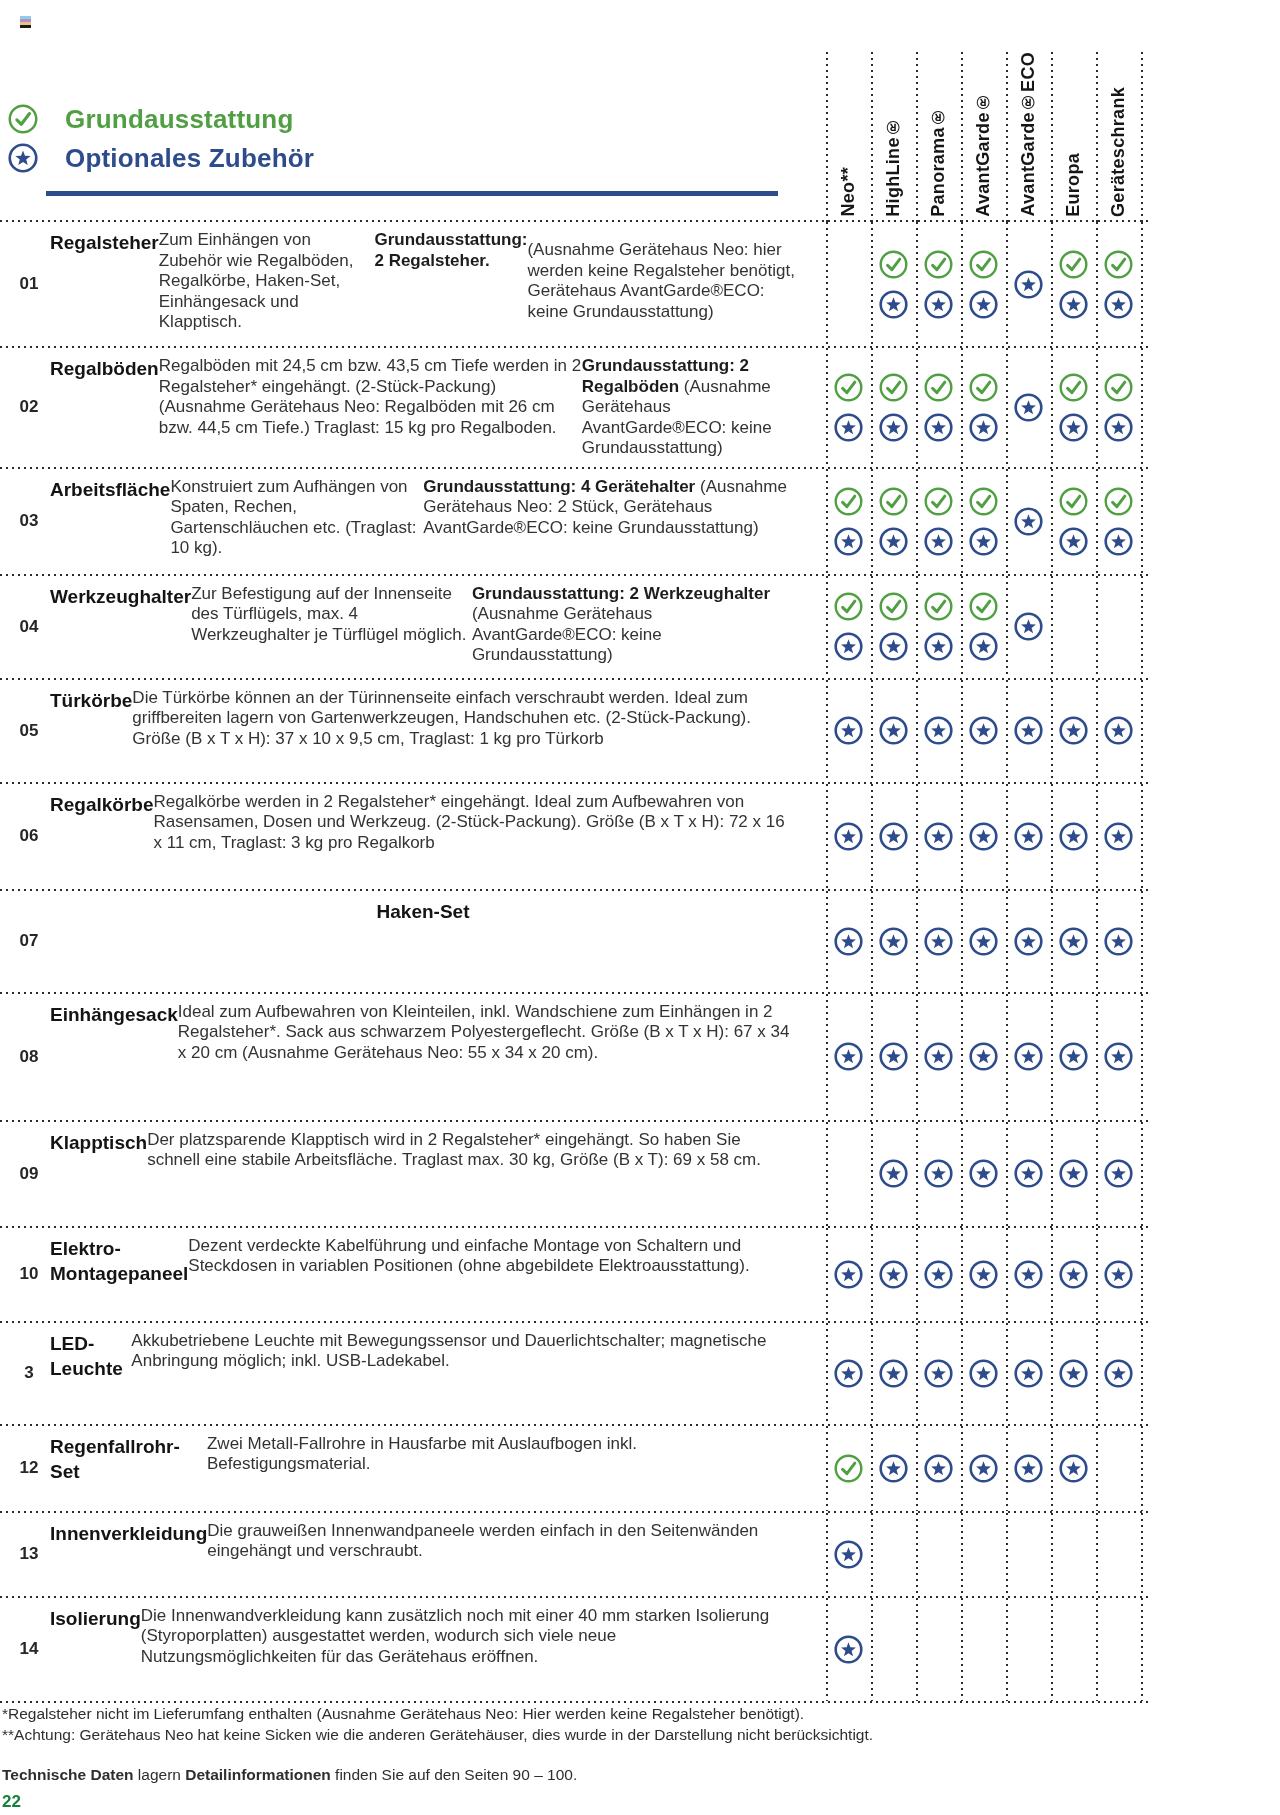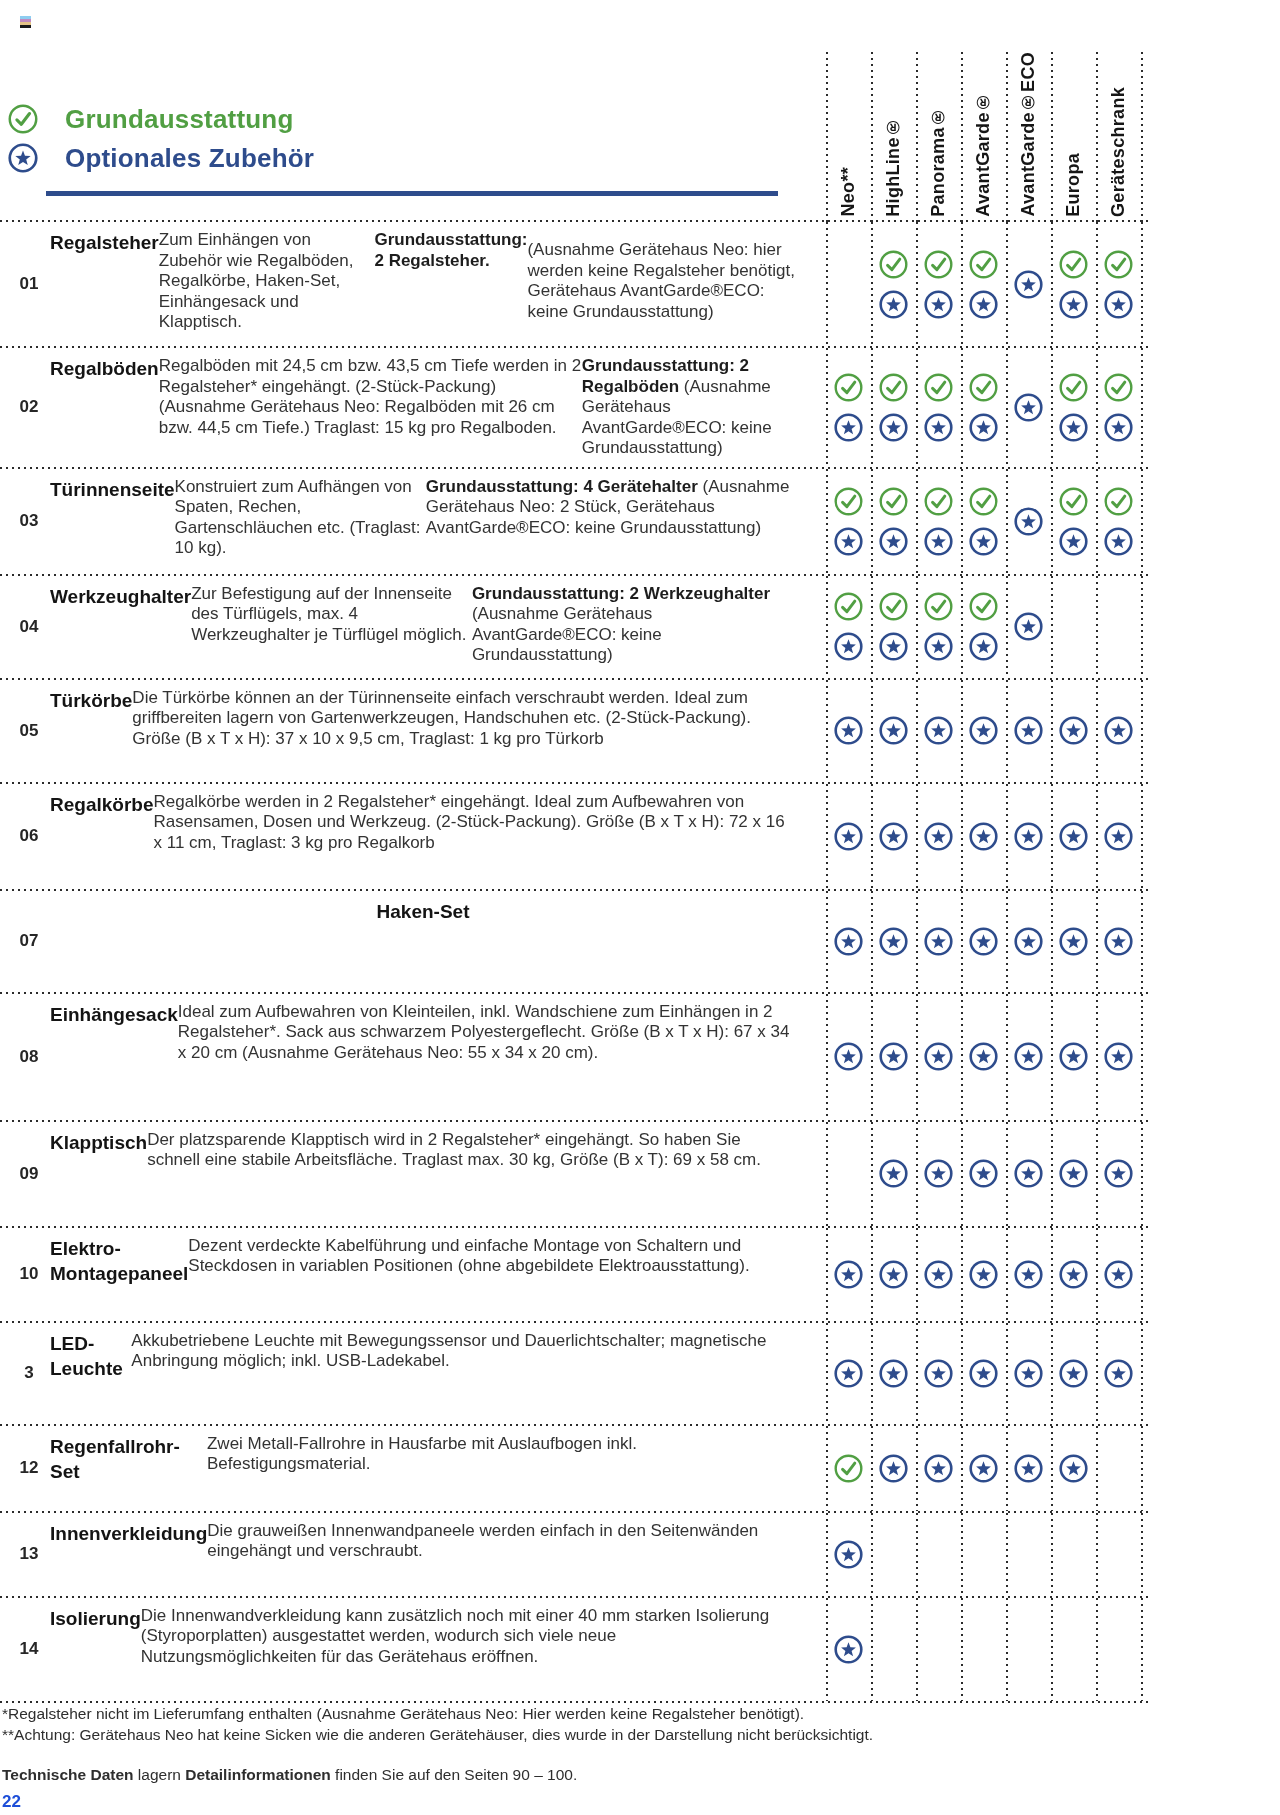--- a/index.html
+++ b/index.html
@@ -44,21 +44,21 @@
   .desc p{margin:0;font-size:17px;line-height:20.5px;color:var(--body);}
   .desc p.gap{margin-top:10px;}
   .desc b{color:#1d1d1d;}
 
   svg.ic{display:block;}
 
   
   .footnotes{position:absolute;left:2px;top:1704px;}
   .footnotes p{margin:0;font-size:15.5px;line-height:20.5px;color:#2e2e2e;}
   .infoline{position:absolute;left:2px;top:1766px;font-size:15.5px;color:#2e2e2e;}
-  .pagenum{position:absolute;left:2px;top:1792px;font-size:17px;font-weight:bold;color:#1d4ed8;}
+  .pagenum{position:absolute;left:2px;top:1792px;font-size:17px;font-weight:bold;color:#15803d;}
 </style>
 </head>
 <body>
 
 <div class="page">
 
   <div class="reg-mark">
       <div style="background: rgb(142, 205, 240);"></div>
       <div style="background: rgb(192, 138, 192);"></div>
       <div style="background: rgb(229, 196, 136);"></div>
@@ -251,21 +251,21 @@
           <svg viewBox="0 0 29 29" width="29" height="29" class="ic">
             <circle cx="14.5" cy="14.5" r="12.8" fill="none" stroke="var(--blue)" stroke-width="2.6"></circle>
             <polygon points="14.5,7.2 16.4,12.3 21.9,12.6 17.6,16.0 19.1,21.3 14.5,18.3 9.9,21.3 11.4,16.0 7.1,12.6 12.6,12.3" fill="var(--blue)"></polygon>
           </svg>
         </div>
       </div>
       <div class="hsep"></div>
       <div class="grid-row trow" style="min-height: 105px;">
         <div class="num">03</div>
         <div class="desc">
-          <div class="rtitle">Türinnenseite</div>
+          <div class="rtitle">Arbeitsfläche</div>
           <p><span>Konstruiert zum Aufhängen von Spaten, Rechen, Gartenschläuchen etc. (Traglast: 10 kg).</span></p>
           <p><b>Grundausstattung: 4 Gerätehalter</b><span> (Ausnahme Gerätehaus Neo: 2 Stück, Gerätehaus AvantGarde®ECO: keine Grundausstattung)</span></p>
         </div>
         <div class="icol">
           <svg viewBox="0 0 29 29" width="29" height="29" class="ic">
             <circle cx="14.5" cy="14.5" r="12.8" fill="none" stroke="var(--green)" stroke-width="2.4"></circle>
             <path d="M8.6 15.4 L12.9 19.6 L20.8 9.2" fill="none" stroke="var(--green)" stroke-width="3" stroke-linecap="round" stroke-linejoin="round"></path>
           </svg>
           <svg viewBox="0 0 29 29" width="29" height="29" class="ic">
             <circle cx="14.5" cy="14.5" r="12.8" fill="none" stroke="var(--blue)" stroke-width="2.6"></circle>

